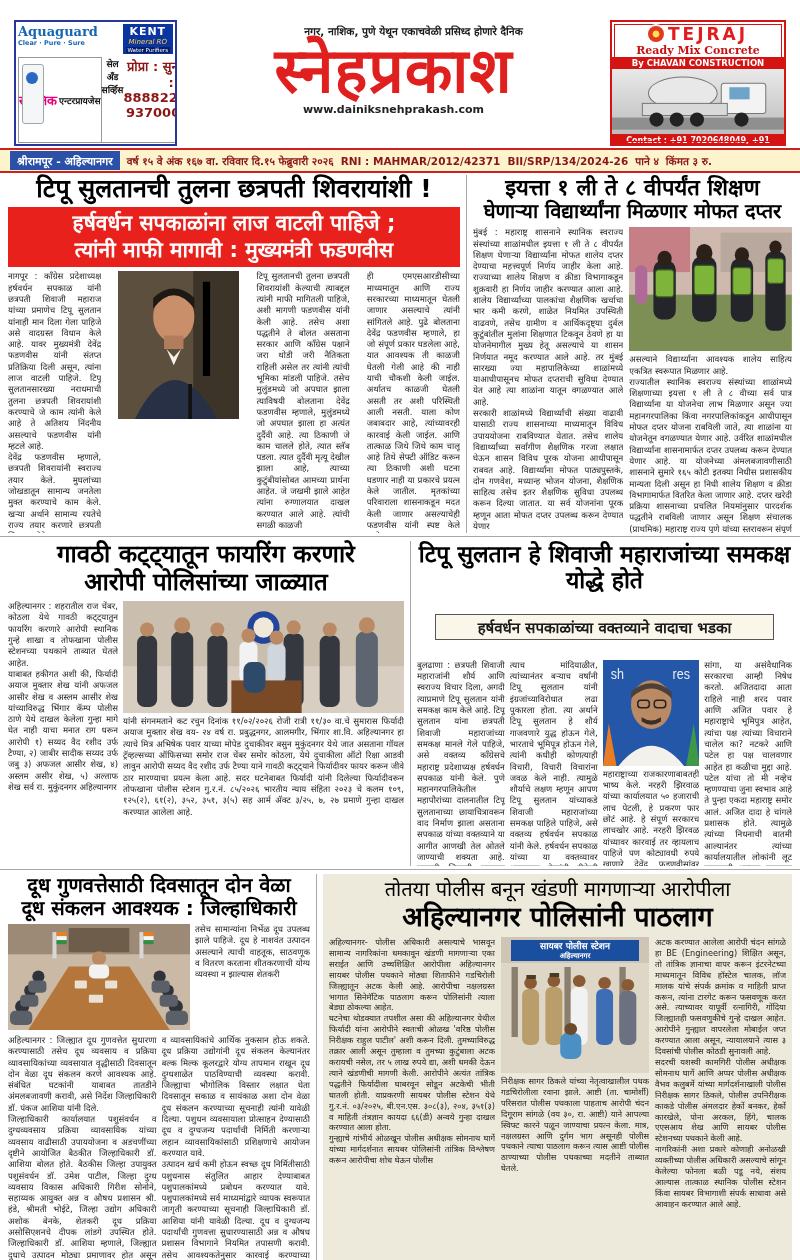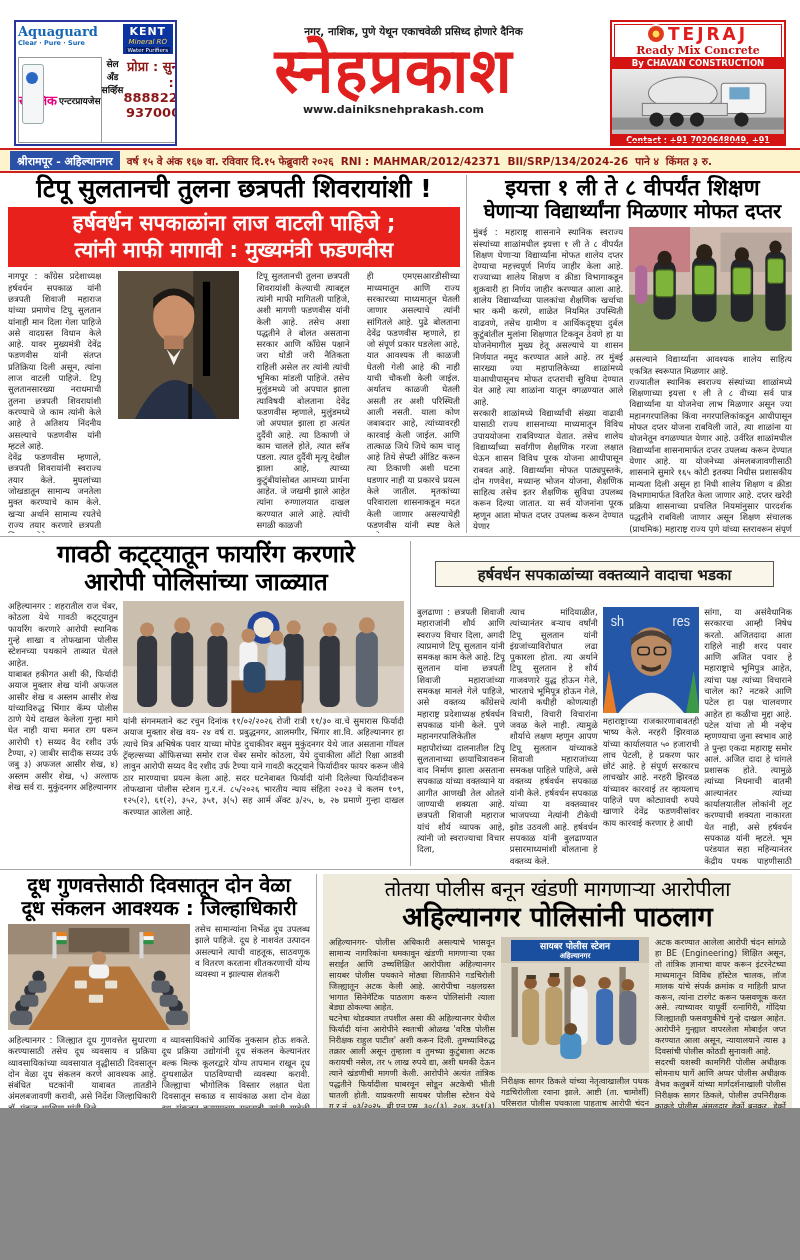--- a/index.html
+++ b/index.html
@@ -1,17 +1,17 @@
 <!DOCTYPE html>
 <html><head>
 <meta charset="utf-8">
 <style>
   * { box-sizing: border-box; margin: 0; padding: 0; }
   body { background:#888; font-family:"DejaVu Sans","Liberation Sans",sans-serif; }
-  .page { width:800px; height:1108px; background:#fff; margin:0 auto; position:relative; overflow:hidden; color:#1a1a1a; }
+  .page { width:800px; height:1260px; background:#fff; margin:0 auto; position:relative; overflow:hidden; color:#1a1a1a; }
 
   
   .header { display:flex; justify-content:space-between; padding:20px 14px 2px 14px; height:148px; }
   .ad-left { width:163px; border:2px solid #28359c; background:#fff; font-size:8px; display:flex; flex-direction:column; overflow:hidden; }
   .al-top { display:flex; align-items:flex-start; padding:2px; }
   .aqua { color:#1766b4; font-weight:bold; font-size:13px; font-family:"DejaVu Serif","Liberation Serif",serif; }
   .aqua-tag { color:#1766b4; font-size:6.5px; font-weight:bold; }
   .kent { background:#0a35a0; color:#fff; text-align:center; padding:1px 3px; margin-left:auto; }
   .kent b { font-size:11px; letter-spacing:1px; }
   .kent .mro { color:#ffd24a; font-style:italic; font-size:7px; display:block; }
@@ -293,20 +293,21 @@
             </svg>
           </div>
           <div class="col" style="flex:1">यांनी संगनमताने कट रचुन दिनांक ११/०२/२०२६ रोजी रात्री ११/३० वा.चे सुमारास फिर्यादी अयाज मुक्तार शेख वय- २४ वर्ष रा. प्रबुद्धनगर, आलमगीर, भिंगार शा.वि. अहिल्यानगर हा त्याचे मित्र अभिषेक पवार याच्या मोपेड दुचाकीवर बसुन मुकुंदनगर येथे जात असताना गॉयल ट्रॅव्हल्सच्या ऑफिसच्या समोर राज चेंबर समोर कोठला, येथे दुचाकीला ऑटो रिक्षा आडवी लावुन आरोपी सय्यद वैद रशीद उर्फ टैण्या याने गावठी कट्ट्याने फिर्यादीवर फायर करून जीवे ठार मारण्याचा प्रयत्न केला आहे. सदर घटनेबाबत फिर्यादी यांनी दिलेल्या फिर्यादीवरून तोफखाना पोलीस स्टेशन गु.र.नं. ८५/२०२६ भारतीय न्याय संहिता २०२३ चे कलम १०९, १२५(२), ६१(२), ३५२, ३५१, ३(५) सह आर्म ॲक्ट ३/२५, ७, २७ प्रमाणे गुन्हा दाखल करण्यात आलेला आहे.</div>
         </div>
       </div>
     </div>
 
     <div class="vr"></div>
 
     <div class="story-tipu">
+      <div class="hl tipu-hl">टिपू सुलतान हे शिवाजी महाराजांच्या समकक्ष योद्धे होते</div>
       <div class="tipu-sub">हर्षवर्धन सपकाळांच्या वक्तव्याने वादाचा भडका</div>
       <div class="tipu-body">
         <div class="col c">बुलढाणा : छत्रपती शिवाजी महाराजांनी शौर्य आणि स्वराज्य विचार दिला, अगदी त्याप्रमाणे टिपू सुलतान यांनी समकक्ष काम केले आहे. टिपू सुलतान यांना छत्रपती शिवाजी महाराजांच्या समकक्ष मानले गेले पाहिजे, असे वक्तव्य काँग्रेसचे महाराष्ट्र प्रदेशाध्यक्ष हर्षवर्धन सपकाळ यांनी केले. पुणे महानगरपालिकेतील महापौरांच्या दालनातील टिपू सुलतानाच्या छायाचित्रावरून वाद निर्माण झाला असताना सपकाळ यांच्या वक्तव्याने या आगीत आणखी तेल ओतले जाण्याची शक्यता आहे. छत्रपती शिवाजी महाराज यांचं शौर्य व्यापक आहे, त्यांनी जो स्वराज्याचा विचार दिला,</div>
         <div class="col c">त्याच मांदियाळीत, त्यांच्यानंतर बऱ्याच वर्षांनी टिपू सुलतान यांनी इंग्रजांच्याविरोधात लढा पुकारला होता. त्या अर्थाने टिपू सुलतान हे शौर्य गाजवणारे युद्ध होऊन गेले, भारताचे भूमिपूत्र होऊन गेले, त्यांनी कधीही कोणत्याही विचारी, विचारी विचारांना जवळ केले नाही. त्यामुळे शौर्याचे लक्षण म्हणून आपण टिपू सुलतान यांच्याकडे शिवाजी महाराजांच्या समकक्ष पाहिले पाहिजे, असे वक्तव्य हर्षवर्धन सपकाळ यांनी केले. हर्षवर्धन सपकाळ यांच्या या वक्तव्यावर भाजपच्या नेत्यांनी टीकेची झोड उठवली आहे. हर्षवर्धन सपकाळ यांनी बुलढाण्यात प्रसारमाध्यमांशी बोलताना हे वक्तव्य केले.
 यावेळी हर्षवर्धन सपकाळ यांनी</div>
         <div class="tipu-c3">
           <div class="photo p-sapkal">
             <svg viewBox="0 0 100 100" preserveAspectRatio="none">
               <rect width="100" height="100" fill="#2457a8"></rect>
               <text x="8" y="18" font-size="13" fill="#e8eef8" font-family="sans-serif">sh</text>

